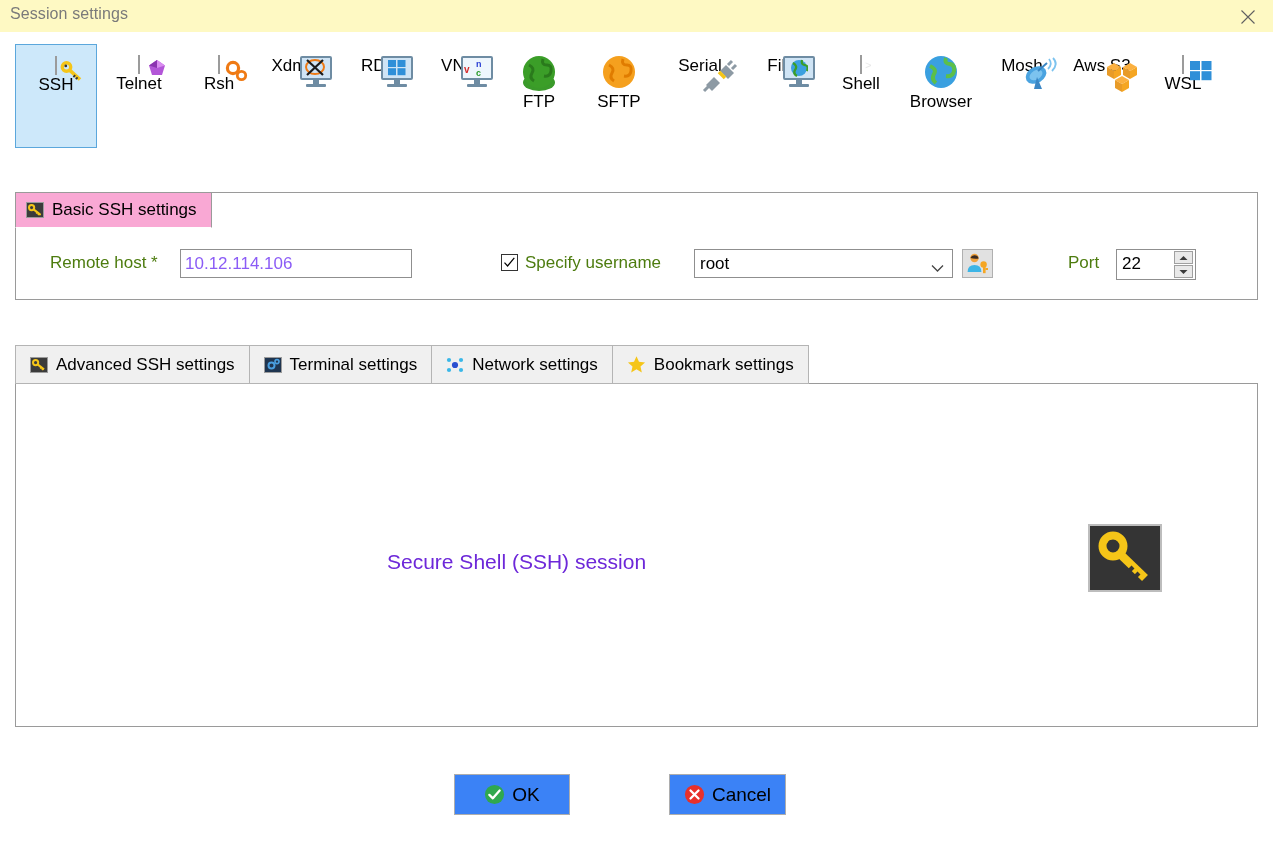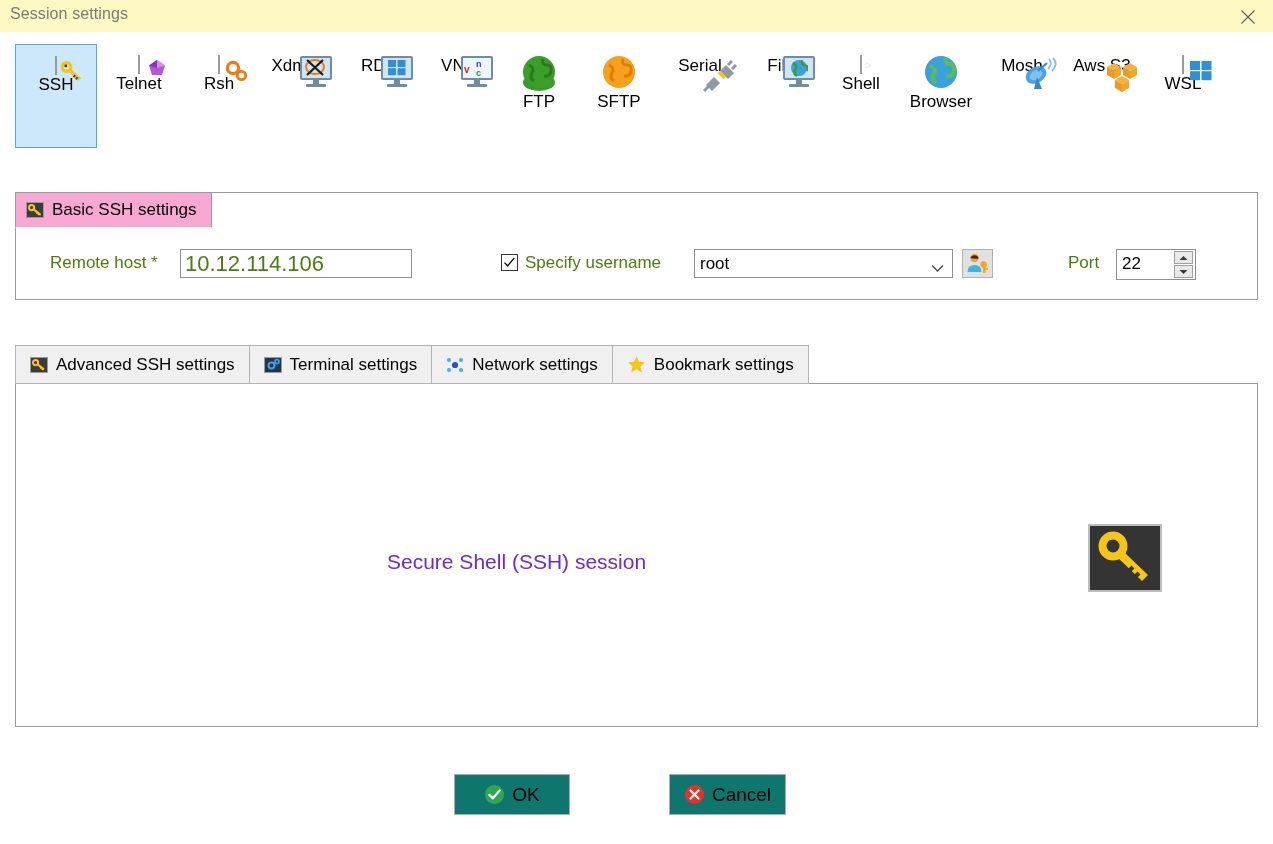--- a/index.html
+++ b/index.html
@@ -157,22 +157,22 @@
     font-size: 17px;
     white-space: nowrap;
     color: #4d7c0f;
   }
   .text-input {
     position: absolute;
     box-sizing: border-box;
     border: 1px solid #8f8f8f;
     background: #ffffff;
     font-family: "Liberation Sans", sans-serif;
-    font-size: 22px;
-    color: #4d7c0f;
+    font-size: 17px;
+    color: #8b5cf6;
     padding: 0 4px;
     outline: none;
   }
   #remote-host-label { left: 50px; top: 253px; }
   #remote-host-input { left: 180px; top: 249px; width: 232px; height: 29px; }
 
   #specify-username-check {
     position: absolute;
     left: 501px; top: 254px;
     width: 17px; height: 17px;
@@ -286,21 +286,21 @@
     background: #343434;
     border: 2px solid #bdbdbd;
     box-sizing: border-box;
   }
 
   
   .dlg-button {
     position: absolute;
     height: 41px;
     box-sizing: border-box;
-    background: #0f766e;
+    background: #3b82f6;
     border: 1px solid #adadad;
     display: flex;
     align-items: center;
     justify-content: center;
     gap: 7px;
     font-size: 19px;
     cursor: pointer;
     font-family: "Liberation Sans", sans-serif;
   }
   #ok-button { left: 454px; top: 774px; width: 116px; }

